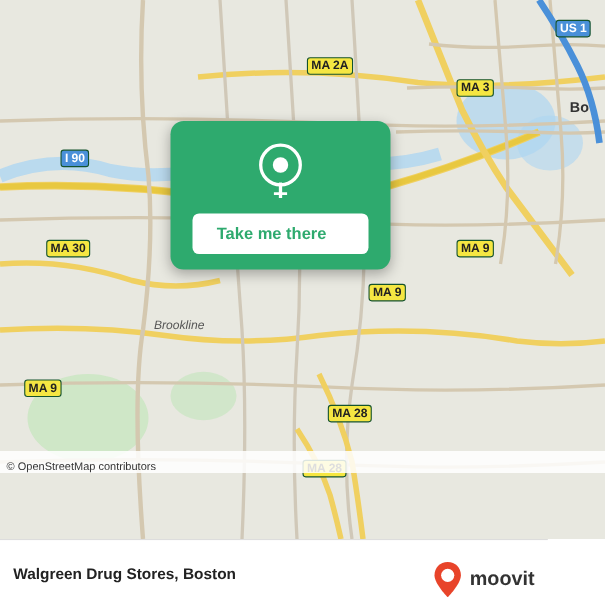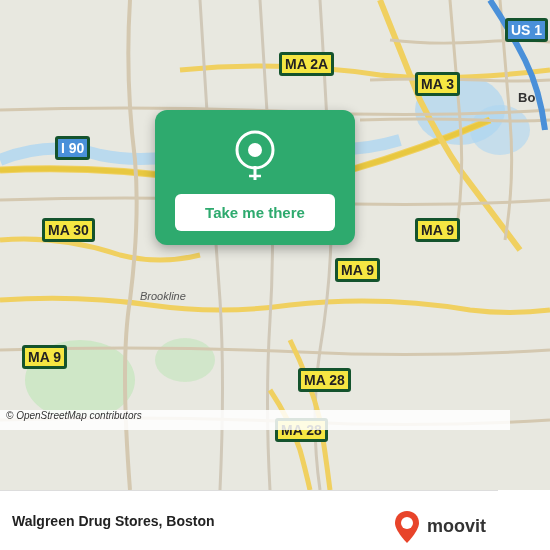--- a/index.html
+++ b/index.html
@@ -51,37 +51,36 @@
     #take-me-there-btn {
       background-color: white;
       color: #2eaa6e;
       border: none;
       border-radius: 6px;
       padding: 10px 22px;
       font-size: 15px;
       font-weight: 600;
       cursor: pointer;
       width: 100%;
-      text-align: center;
+      text-align: left;
     }
 
     
     #copyright-bar {
-      width: 510px;
+      width: 550px;
       height: 20px;
       background-color: rgba(255,255,255,0.85);
       position: absolute;
       bottom: 60px;
       left: 0;
       display: flex;
-      align-items: flex-start;
+      align-items: flex-end;
       padding: 0 6px;
       font-size: 10px;
       color: #333;
-      font-style: italic;
     }
 
     
     #bottom-bar {
       position: absolute;
       bottom: 0;
       left: 0;
       width: 498px;
       height: 60px;
       background-color: #fff;
@@ -105,23 +104,23 @@
       font-size: 18px;
       font-weight: 700;
       color: #333;
       margin-top: 12px;
     }
 
     
     .road-badge {
       position: absolute;
       background-color: #f5e642;
-      border: 3px solid #14532d;
+      border: 1px solid #14532d;
       border-radius: 3px;
-      font-size: 14px;
+      font-size: 11px;
       font-weight: bold;
       padding: 1px 3px;
       color: #222;
     }
 
     .road-badge.blue {
       background-color: #4a90d9;
       color: white;
     }
 

